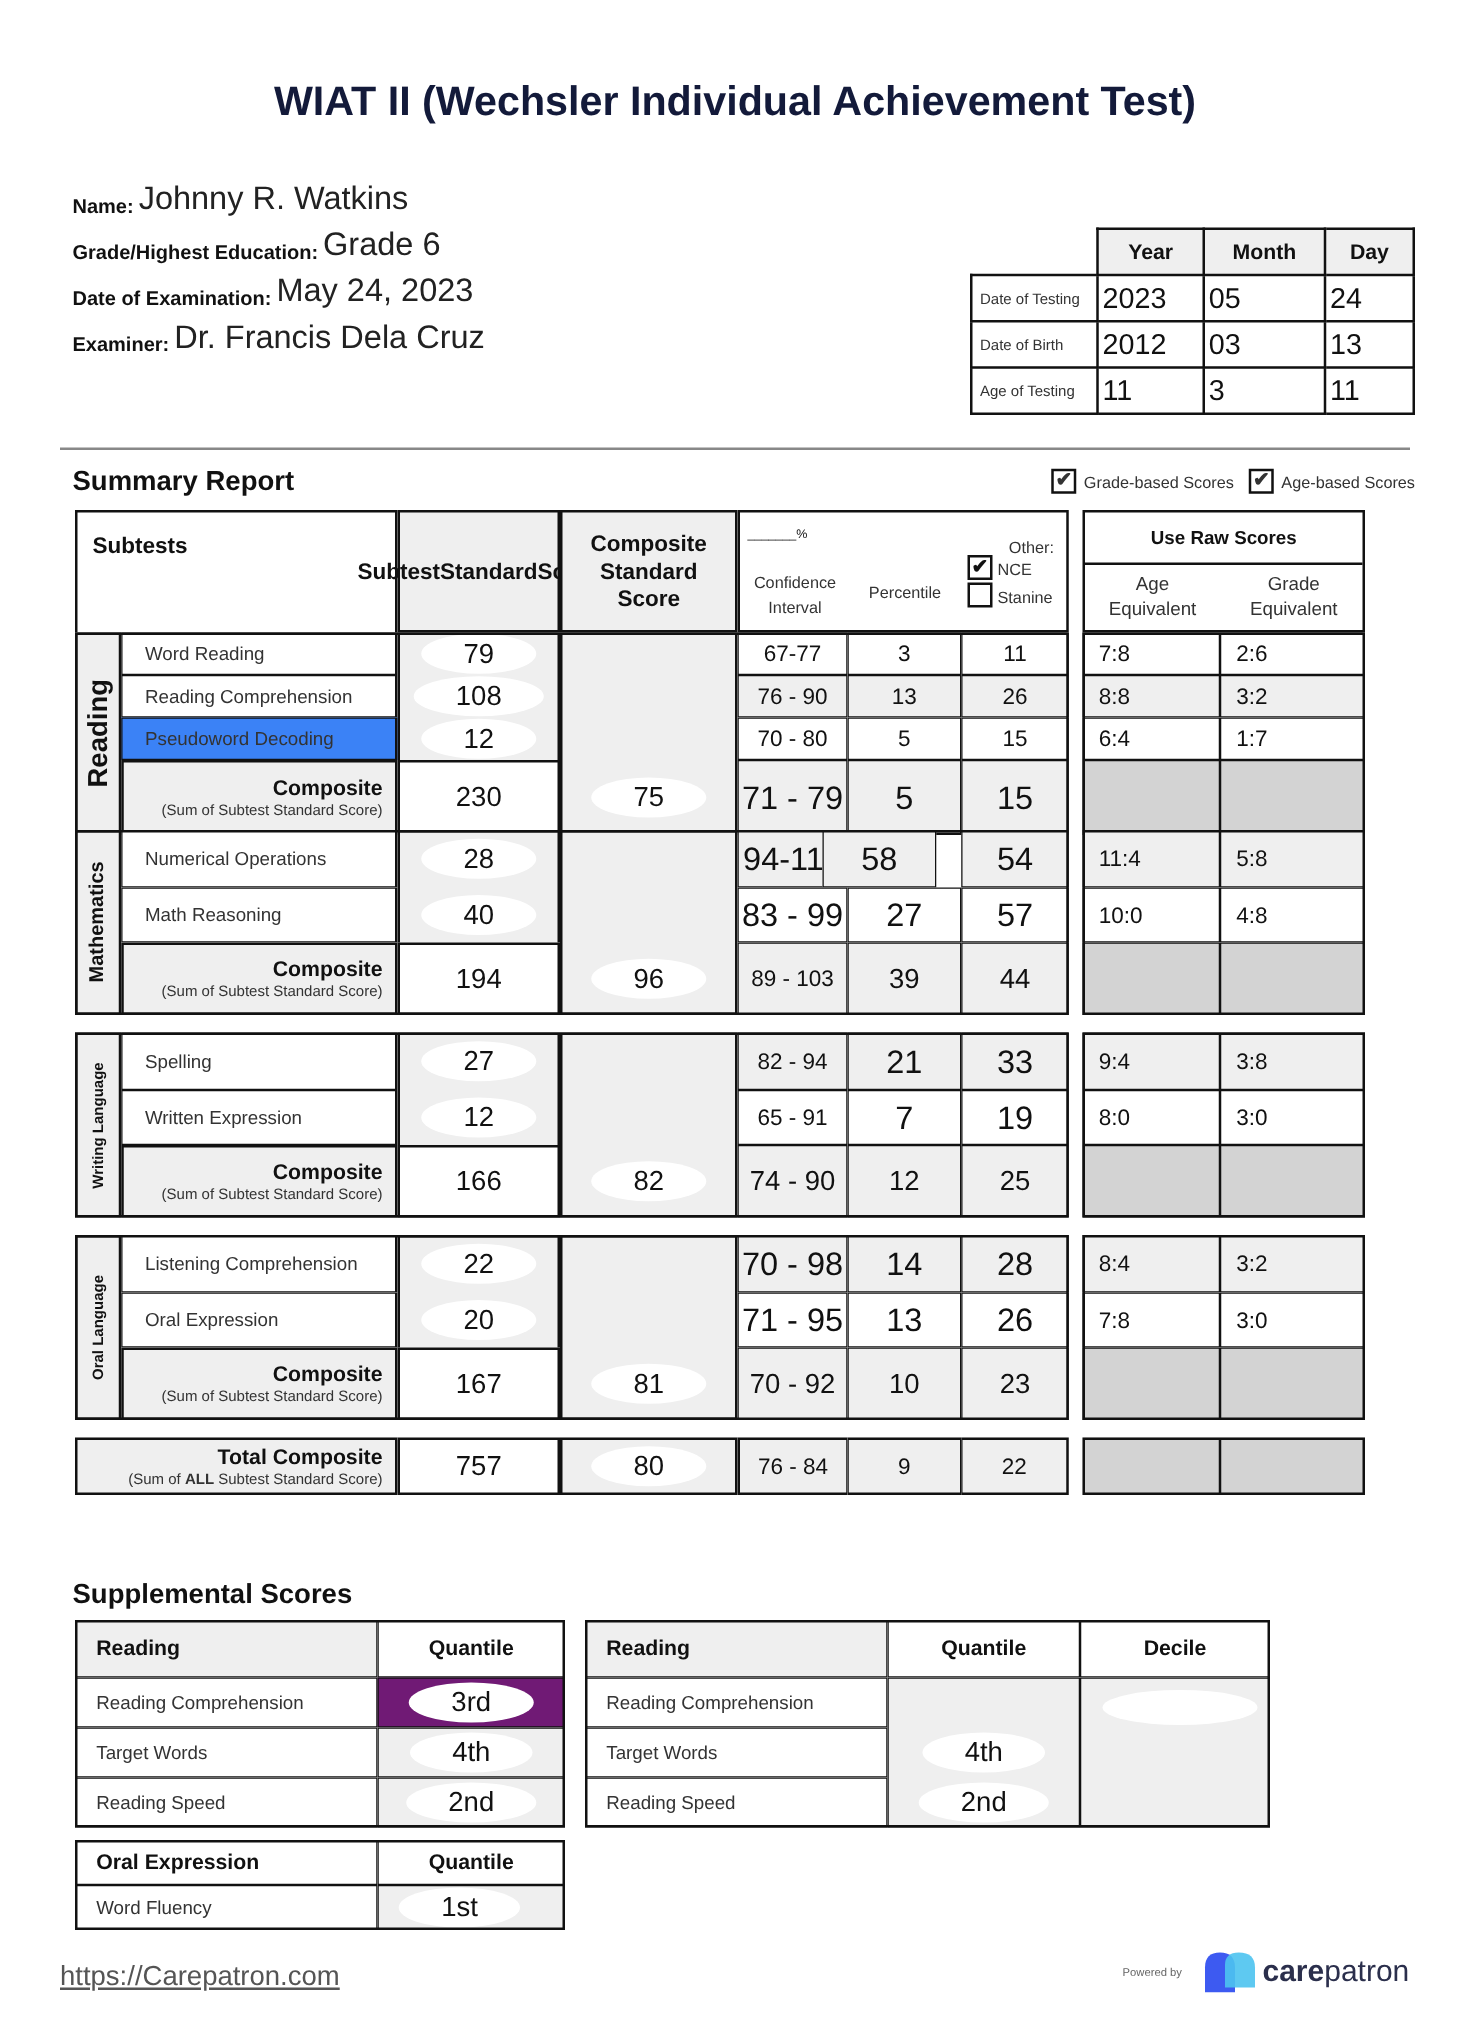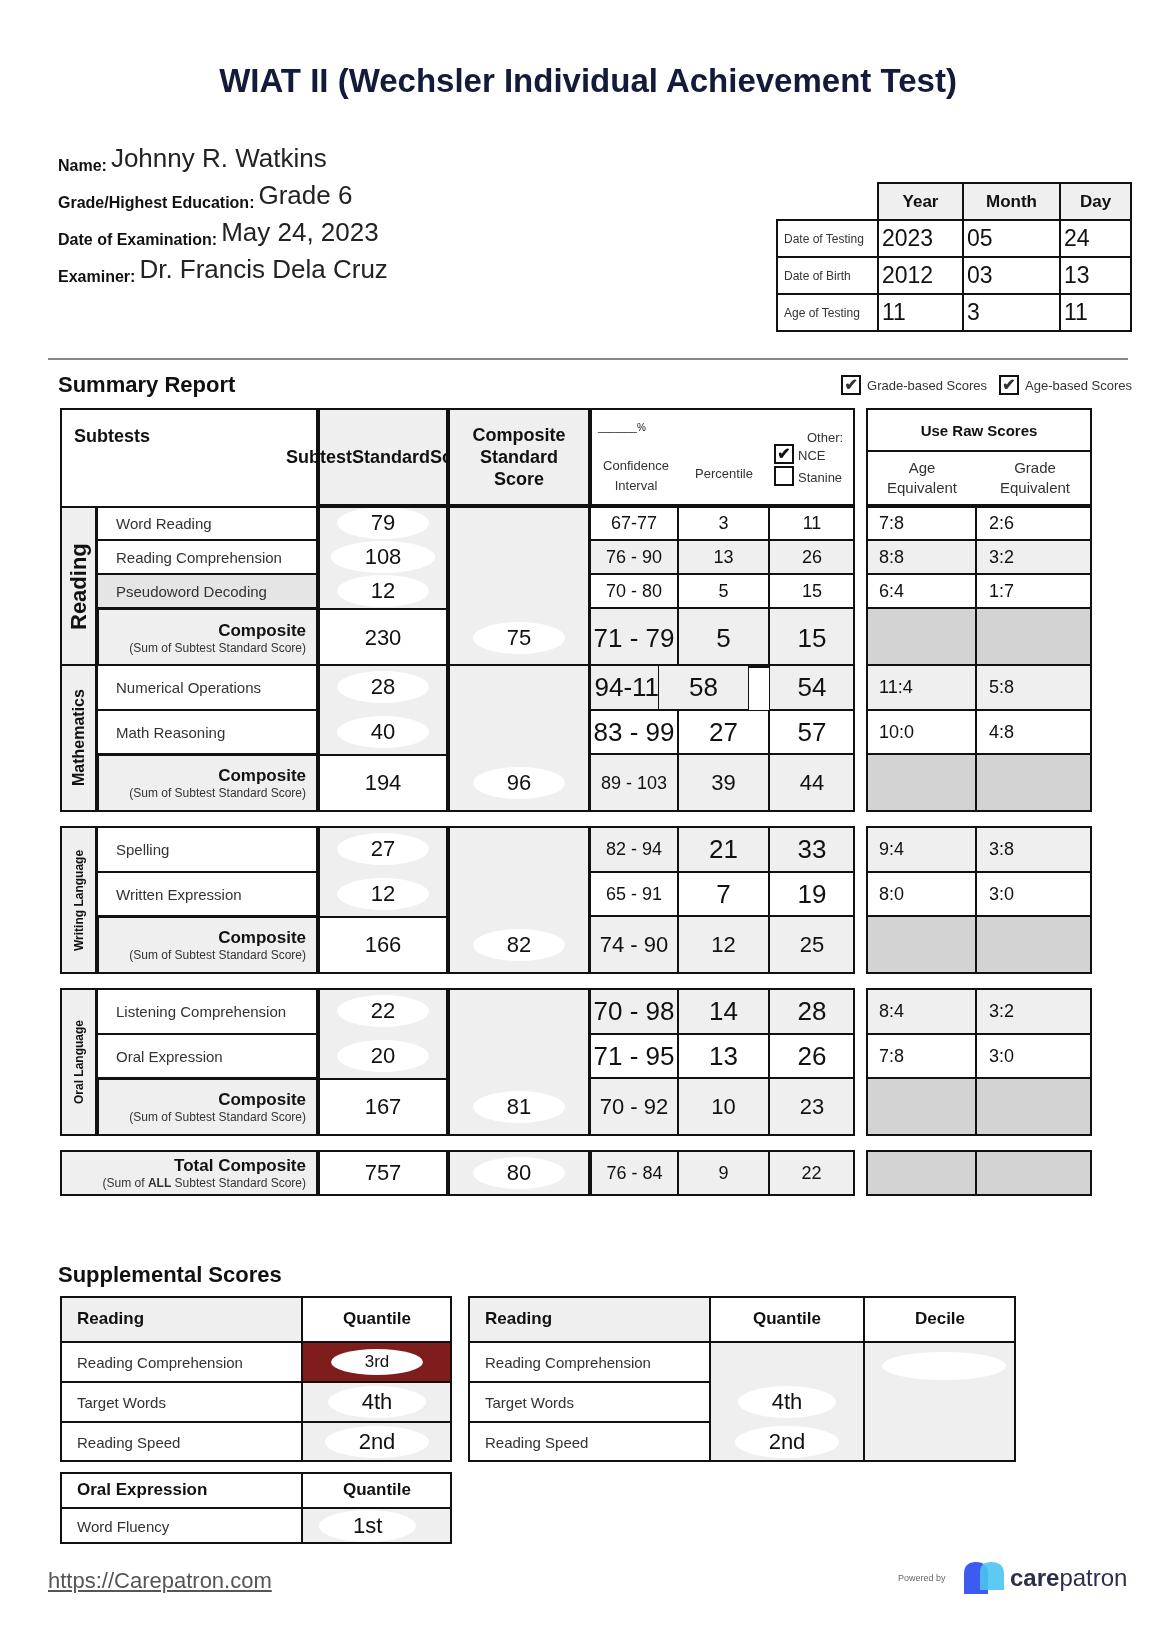--- a/index.html
+++ b/index.html
@@ -192,21 +192,21 @@
     </div>
     <div class="cell num sm" style="left:709px;top:132px;width:86px;height:34px;background:#efefef;">
       <span>26</span>
     </div>
     <div class="cell num sm" style="left:806px;top:132px;width:110px;height:34px;background:#efefef;justify-content:flex-start;padding-left:12px;">
       <span>8:8</span>
     </div>
     <div class="cell num sm" style="left:916px;top:132px;width:116px;height:34px;background:#efefef;justify-content:flex-start;padding-left:12px;">
       <span>3:2</span>
     </div>
-    <div class="cell lab" style="left:37px;top:166px;width:221px;height:34px;border-width:1px 2px 1px 1px;background:#e5e5e5;">
+    <div class="cell lab" style="left:37px;top:166px;width:221px;height:34px;border-width:1px 2px 1px 1px;background:#3b82f6;">
       <span>Pseudoword Decoding</span>
     </div>
     <div class="cell num " style="left:258px;top:166px;width:130px;height:34px;border:none;">
       <span class="oval">12</span>
     </div>
     <div class="cell num sm" style="left:530px;top:166px;width:88px;height:34px;background:#fff;">
       <span>70 - 80</span>
     </div>
     <div class="cell num sm" style="left:618px;top:166px;width:91px;height:34px;background:#fff;">
       <span>5</span>
@@ -477,21 +477,21 @@
 <div id="supp">
     <div style="position:absolute;left:60px;top:1296px;width:242px;height:46px;border:1px solid #111;display:flex;align-items:center;padding-left:16px;background:#efefef;font-size:17px;font-weight:bold;color:#111;">
       <span>Reading</span>
     </div>
     <div style="position:absolute;left:302px;top:1296px;width:150px;height:46px;border:1px solid #111;display:flex;align-items:center;justify-content:center;background:#fff;font-size:17px;font-weight:bold;color:#111;">
       <span>Quantile</span>
     </div>
     <div style="position:absolute;left:60px;top:1342px;width:242px;height:40px;border:1px solid #111;display:flex;align-items:center;padding-left:16px;background:#fff;font-size:15px;color:#333;">
       <span>Reading Comprehension</span>
     </div>
-    <div style="position:absolute;left:302px;top:1342px;width:150px;height:40px;border:1px solid #111;display:flex;align-items:center;justify-content:center;background:#7f1d1d;font-size:17px;color:#111;">
+    <div style="position:absolute;left:302px;top:1342px;width:150px;height:40px;border:1px solid #111;display:flex;align-items:center;justify-content:center;background:#701a75;font-size:22px;color:#111;">
       <span class="oval">3rd</span>
     </div>
     <div style="position:absolute;left:60px;top:1382px;width:242px;height:40px;border:1px solid #111;display:flex;align-items:center;padding-left:16px;background:#fff;font-size:15px;color:#333;">
       <span>Target Words</span>
     </div>
     <div style="position:absolute;left:302px;top:1382px;width:150px;height:40px;border:1px solid #111;display:flex;align-items:center;justify-content:center;background:#efefef;font-size:22px;color:#111;">
       <span class="oval">4th</span>
     </div>
     <div style="position:absolute;left:60px;top:1422px;width:242px;height:40px;border:1px solid #111;display:flex;align-items:center;padding-left:16px;background:#fff;font-size:15px;color:#333;">
       <span>Reading Speed</span>

